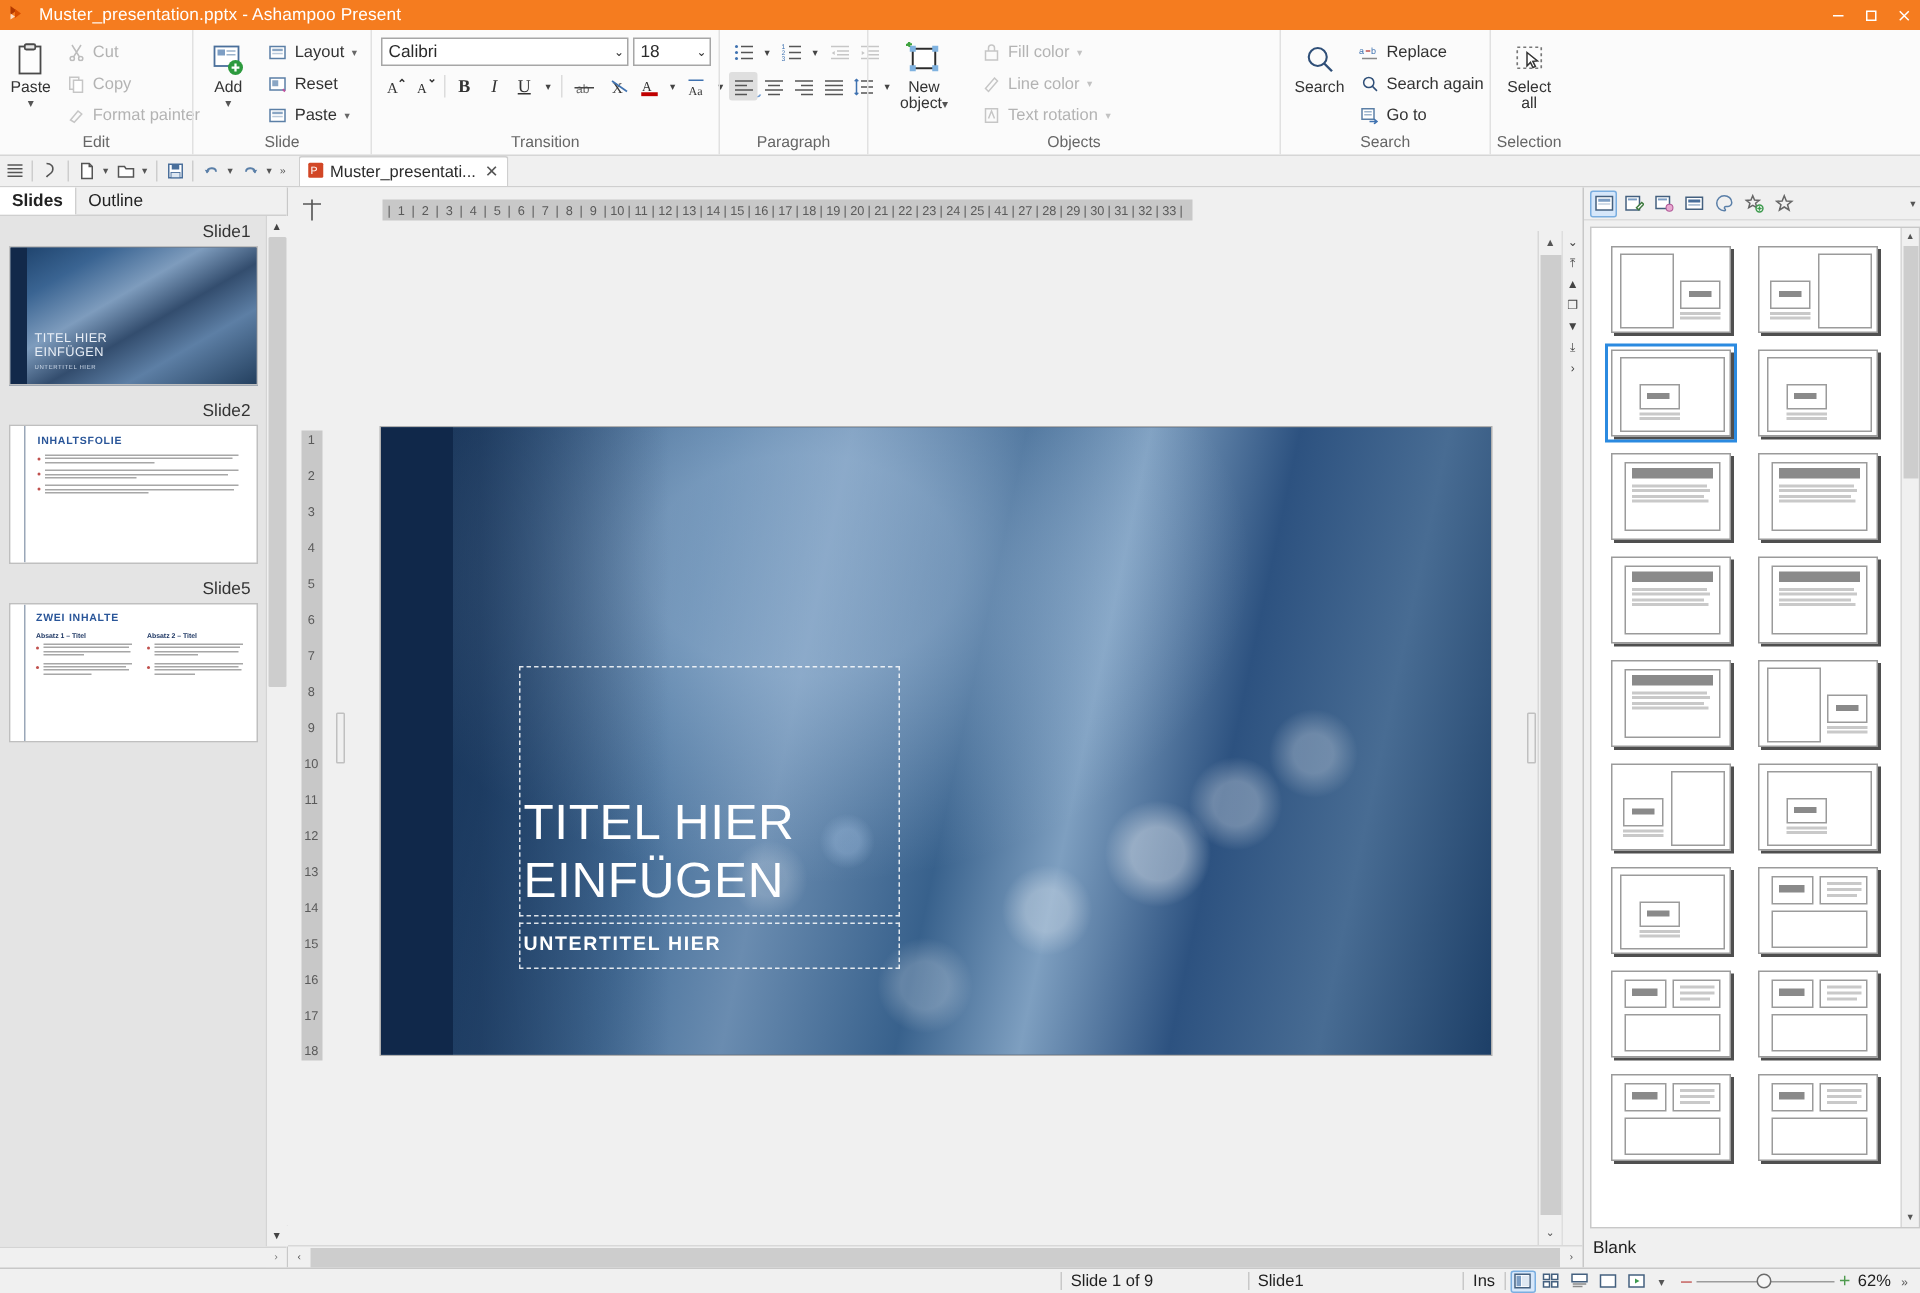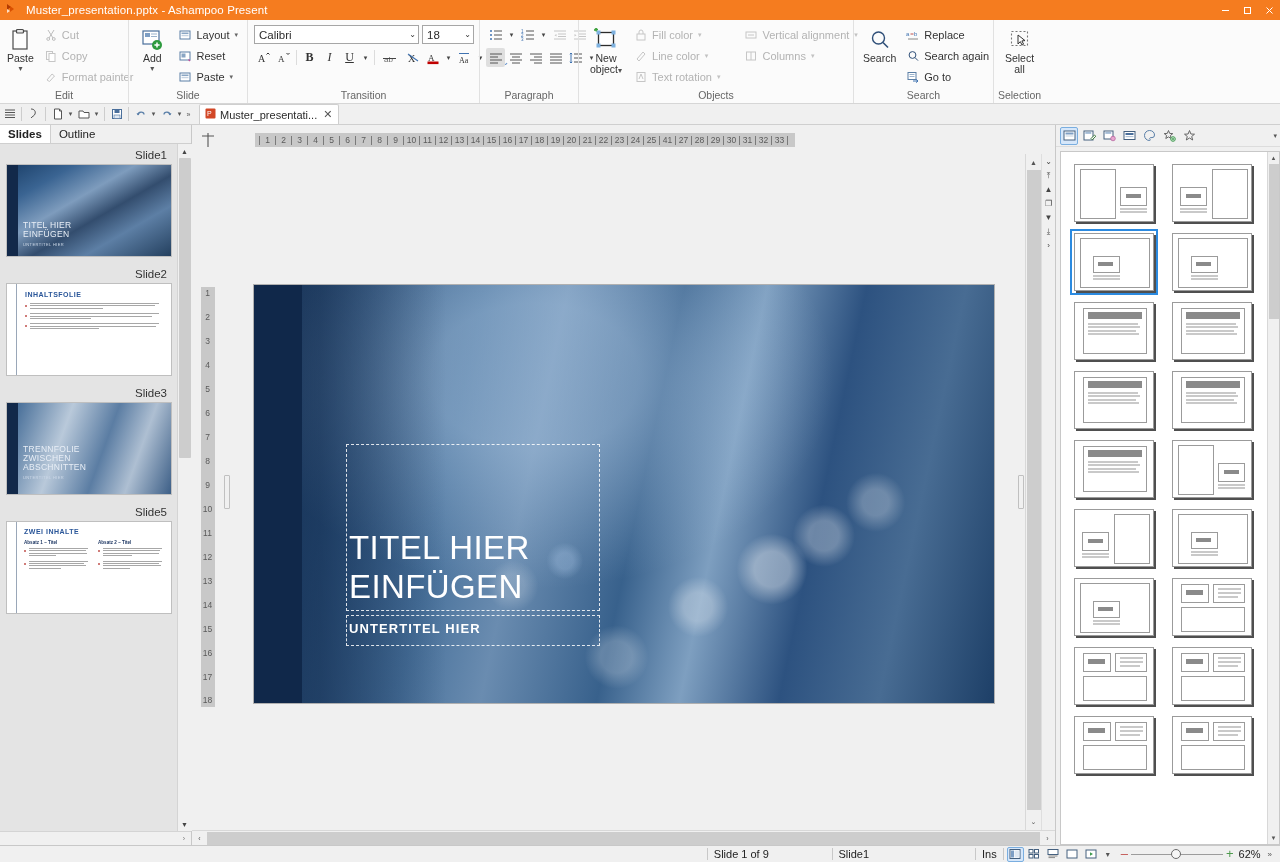--- a/index.html
+++ b/index.html
@@ -561,42 +561,20 @@
             <span class="ico">
               <svg width="12" height="12" viewBox="0 0 12 12">
                   <rect x="2" y="1.5" width="8" height="9" fill="none" stroke="#c6c6c6"></rect>
                   <path d="M4 8 L6 3 L8 8" stroke="#c6c6c6" fill="none"></path>
                 </svg>
             </span>
             <span>Text rotation</span>
             <span class="car">▾</span>
           </div>
         </div>
-        <div class="smallcol" style="margin-left:14px">
-          <div class="smallbtn dim">
-            <span class="ico">
-              <svg width="12" height="12" viewBox="0 0 12 12">
-                  <rect x="1" y="3" width="10" height="6" fill="none" stroke="#c6c6c6"></rect>
-                  <path d="M3 6 H9" stroke="#c6c6c6"></path>
-                </svg>
-            </span>
-            <span>Vertical alignment</span>
-            <span class="car">▾</span>
-          </div>
-          <div class="smallbtn dim">
-            <span class="ico">
-              <svg width="12" height="12" viewBox="0 0 12 12">
-                  <rect x="1.5" y="2" width="9" height="8" fill="none" stroke="#c6c6c6"></rect>
-                  <path d="M6 2 V10" stroke="#c6c6c6"></path>
-                </svg>
-            </span>
-            <span>Columns</span>
-            <span class="car">▾</span>
-          </div>
-        </div>
       </div>
       <div class="rgroup-title">Objects</div>
     </div>
 
     <div class="rgroup" style="width:140px">
       <div class="rgroup-body">
         <div class="bigbtn" style="width:48px;margin-left:4px">
           <div class="glyph">
             <svg width="22" height="22" viewBox="0 0 22 22">
                 <circle cx="9.5" cy="9" r="6" fill="none" stroke="#2f4f78" stroke-width="1.4"></circle>
@@ -773,29 +751,20 @@
                     <div class="lines">
                       <div class="ln" style="width:97%"></div>
                       <div class="ln" style="width:95%"></div>
                       <div class="ln" style="width:52%"></div>
                     </div>
                   </div>
               </div>
             </div>
           </div>
 
-          <div class="slide-item">
-            <div class="slide-caption">Slide3</div>
-            <div class="thumb th-title">
-              <div class="photo photo-c"></div>
-              <div class="band"></div>
-              <div class="ttl" style="bottom:22px">TRENNFOLIE<br>ZWISCHEN<br>ABSCHNITTEN</div>
-              <div class="sub" style="bottom:14px">UNTERTITEL HIER</div>
-            </div>
-          </div>
 
 
           <div class="slide-item">
             <div class="slide-caption">Slide5</div>
             <div class="thumb th-white">
               <div class="lbar"></div>
               <div class="content" style="padding:6px 7px">
                 <div class="th-head">ZWEI INHALTE</div>
                 <div style="display:flex; gap:8px;">
                   <div style="flex:1">
@@ -1250,20 +1219,21 @@
           </div>
         <div class="rp-vscroll">
           <div class="b">▲</div>
           <div class="tr">
               <div class="th"></div>
             </div>
           <div class="b">▼</div>
         </div>
       </div>
 
+      <div class="rp-footer">Blank</div>
     </div>
   </div>
 
   <div class="statusbar">
     <div class="sb-cell" style="width:746px"></div>
     <div class="sb-div"></div>
     <div class="sb-cell" style="width:130px">Slide 1 of 9</div>
     <div class="sb-div"></div>
     <div class="sb-cell" style="width:150px">Slide1</div>
     <div class="sb-div"></div>

